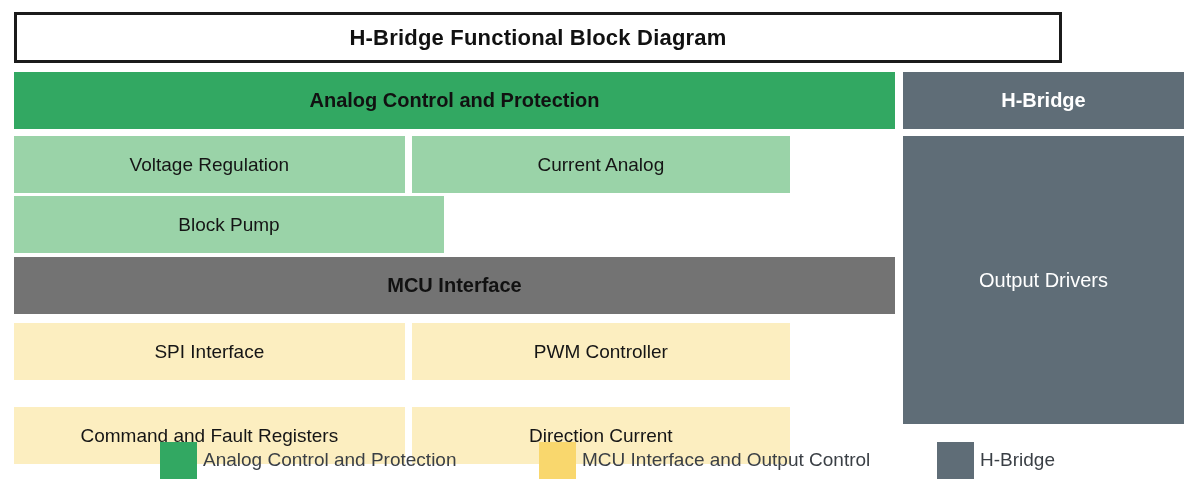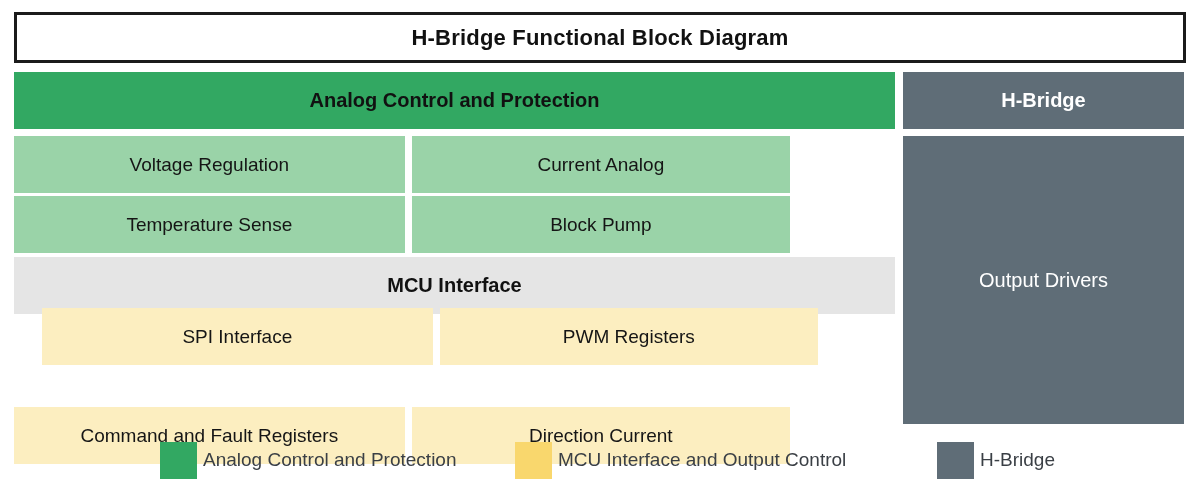--- a/index.html
+++ b/index.html
@@ -20,21 +20,21 @@
     left: 0; top: 0;
     width: 1200px;
     height: 495px;
   }
 
   
   .title-box {
     position: absolute;
     left: 14px;
     top: 12px;
-    width: 1172px;
+    width: 1048px;
     height: 51px;
     box-sizing: border-box;
     background: #ffffff;
     border: 3px solid #1b1b1b;
     display: flex;
     align-items: center;
     justify-content: center;
   }
   .title-text {
     font-size: 22px;
@@ -62,21 +62,21 @@
     align-items: center;
     justify-content: center;
   }
   .band-header {
     height: 57px;
   }
   .band-green-header {
     background: #32a862;
   }
   .band-yellow-header {
-    background: #e5e5e5;
+    background: #737373;
   }
   .band-header-text {
     font-size: 20px;
     font-weight: bold;
     color: #111111;
     white-space: nowrap;
   }
 
   .pair-row {
     position: absolute;
@@ -100,21 +100,21 @@
     font-size: 19px;
     color: #151515;
     white-space: nowrap;
   }
 
   
   .row-y0  { top: 0px; }
   .row-y1  { top: 64px; }
   .row-y2  { top: 124px; }
   .row-y3  { top: 185px; }
-  .row-y4  { top: 236px; margin-left: 28px; }
+  .row-y4  { top: 251px; }
   .row-y5  { top: 303px; margin-top: 32px; }
 
   
   .right-col {
     position: absolute;
     left: 903px;
     top: 72px;
     width: 281px;
     height: 352px;
   }
@@ -172,21 +172,21 @@
     height: 37px;
     flex: none;
   }
   .legend-label {
     margin-left: 6px;
     font-size: 19px;
     color: #3a3f45;
     white-space: nowrap;
   }
   .legend-pos-0 { left: 160px; }
-  .legend-pos-1 { left: 500px; padding-left: 15px; }
+  .legend-pos-1 { left: 524px; padding-left: 15px; }
   .legend-pos-2 { left: 937px; }
 </style>
 </head>
 <body>
 
 <div id="diagram-root">
 
   <div class="title-box">
     <span class="title-text">H-Bridge Functional Block Diagram</span>
   </div>
@@ -200,38 +200,35 @@
     <div class="pair-row row-y1">
       <div class="cell cell-left cell-green">
         <span class="cell-text">Voltage Regulation</span>
       </div>
       <div class="cell cell-right cell-green">
         <span class="cell-text">Current Analog</span>
       </div>
     </div>
 
     <div class="pair-row row-y2">
-      <div class="cell cell-left cell-green">
-        <span class="cell-text">Temperature Sense</span>
-      </div>
       <div class="cell cell-right cell-green">
         <span class="cell-text">Block Pump</span>
       </div>
     </div>
 
     <div class="band band-header band-yellow-header row-y3">
       <span class="band-header-text">MCU Interface</span>
     </div>
 
     <div class="pair-row row-y4">
       <div class="cell cell-left cell-yellow">
         <span class="cell-text">SPI Interface</span>
       </div>
       <div class="cell cell-right cell-yellow">
-        <span class="cell-text">PWM Registers</span>
+        <span class="cell-text">PWM Controller</span>
       </div>
     </div>
 
     <div class="pair-row row-y5">
       <div class="cell cell-left cell-yellow">
         <span class="cell-text">Command and Fault Registers</span>
       </div>
       <div class="cell cell-right cell-yellow">
         <span class="cell-text">Direction Current</span>
       </div>

